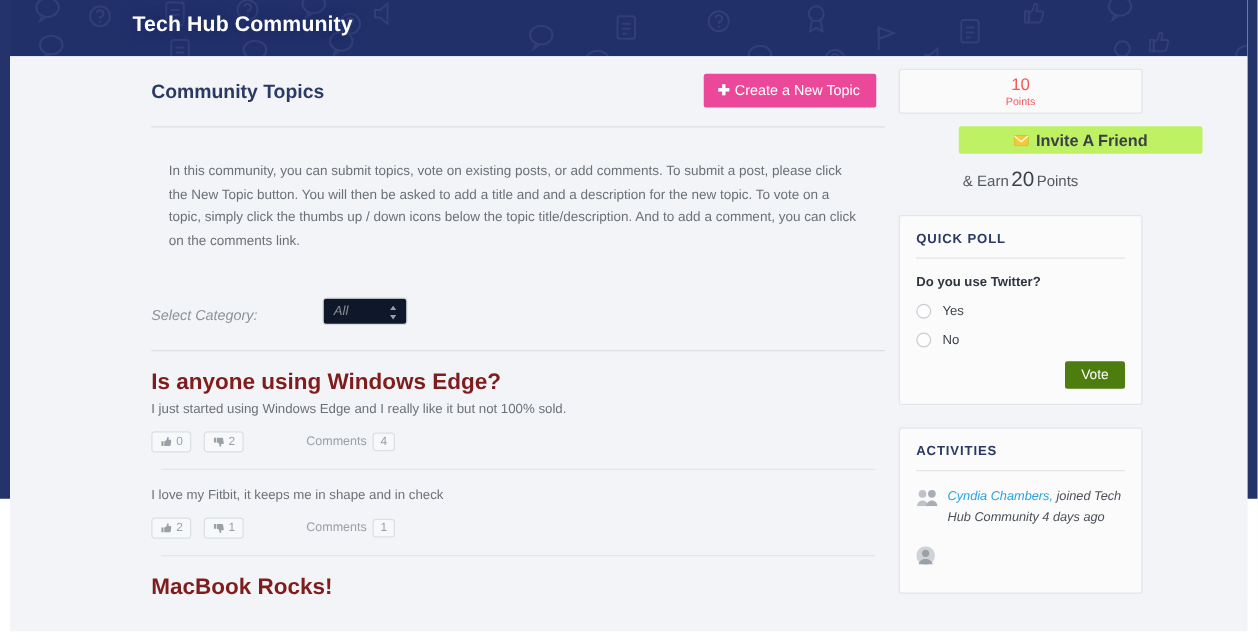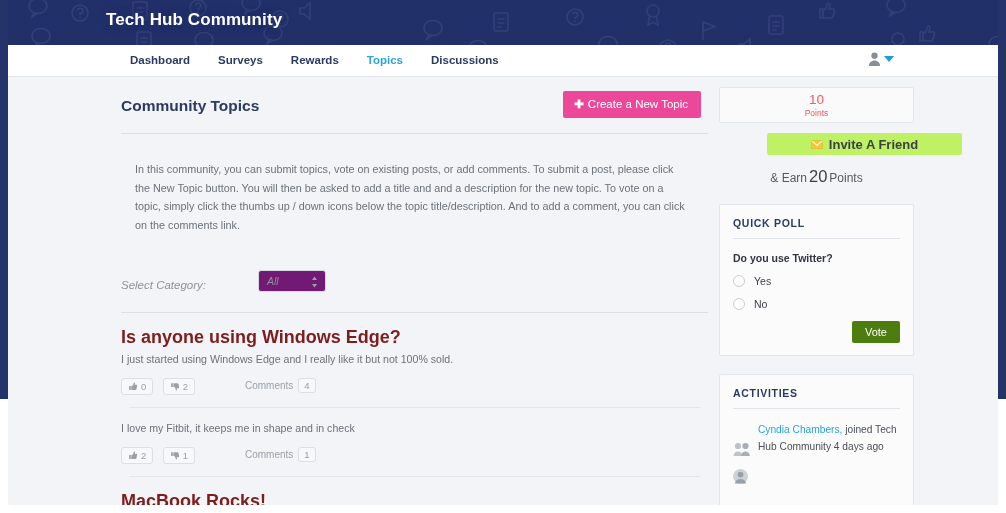--- a/index.html
+++ b/index.html
@@ -160,21 +160,21 @@
     position: absolute;
     left: 8px; top: 9px;
     font-size: 11.5px;
     font-style: italic;
     color: #8d9299;
   }
   .cat-select {
     position: absolute;
     left: 145px; top: 0px;
     width: 68px; height: 22px;
-    background: #701a75;
+    background: #0f172a;
     border: 1px solid #d8dbe0;
     border-radius: 3px;
     font-family: "Liberation Sans", sans-serif;
     font-size: 10.5px;
     font-style: italic;
     color: #8d9299;
     padding: 0 16px 0 8px;
     box-sizing: border-box;
     line-height: 20px;
     cursor: pointer;
@@ -360,23 +360,24 @@
     cursor: pointer;
   }
 
   .act-card {
     margin-top: 18px;
     padding: 12px 13px 10px 13px;
     min-height: 90px;
   }
   .act-item {
     display: flex;
-    align-items: flex-end;
+    align-items: flex-start;
     gap: 6px;
     margin-bottom: 12px;
+    font-style: italic;
   }
   .act-avatar { flex: none; margin-top: 1px; }
   .act-text {
     font-size: 10.2px;
     color: #4b5057;
     line-height: 1.65;
   }
   .act-text .who { color: #2aa3e0; }
 </style>
 </head>
@@ -451,36 +452,20 @@
           <use href="#ic-clip" x="1190" y="48"></use>
           <use href="#ic-bubble" x="600" y="44"></use>
           <use href="#ic-q" x="660" y="48"></use>
           <use href="#ic-bubble" x="470" y="48"></use>
           <use href="#ic-speaker" x="740" y="46"></use>
         </g>
       </svg>
       <div class="brand">Tech Hub Community</div>
     </div>
 
-    <div class="navbar">
-      <div class="navlist">
-        <a href="#">Dashboard</a>
-        <a href="#">Surveys</a>
-        <a href="#">Rewards</a>
-        <a href="#" class="active">Topics</a>
-        <a href="#">Discussions</a>
-      </div>
-      <div class="account">
-        <svg class="person" viewBox="0 0 14 15">
-          <circle cx="7" cy="4" r="3.4" fill="#8b8f96"></circle>
-          <path d="M1 15c0-3.6 2.7-6 6-6s6 2.4 6 6z" fill="#8b8f96"></path>
-        </svg>
-        <span class="caret"></span>
-      </div>
-    </div>
 
     <div class="content">
 
       <div class="col-main">
 
         <div class="topics-head">
           <div class="topics-title">Community Topics</div>
           <button class="btn-new-topic">
             <span class="plus">✚</span><span>Create a New Topic</span>
           </button>

